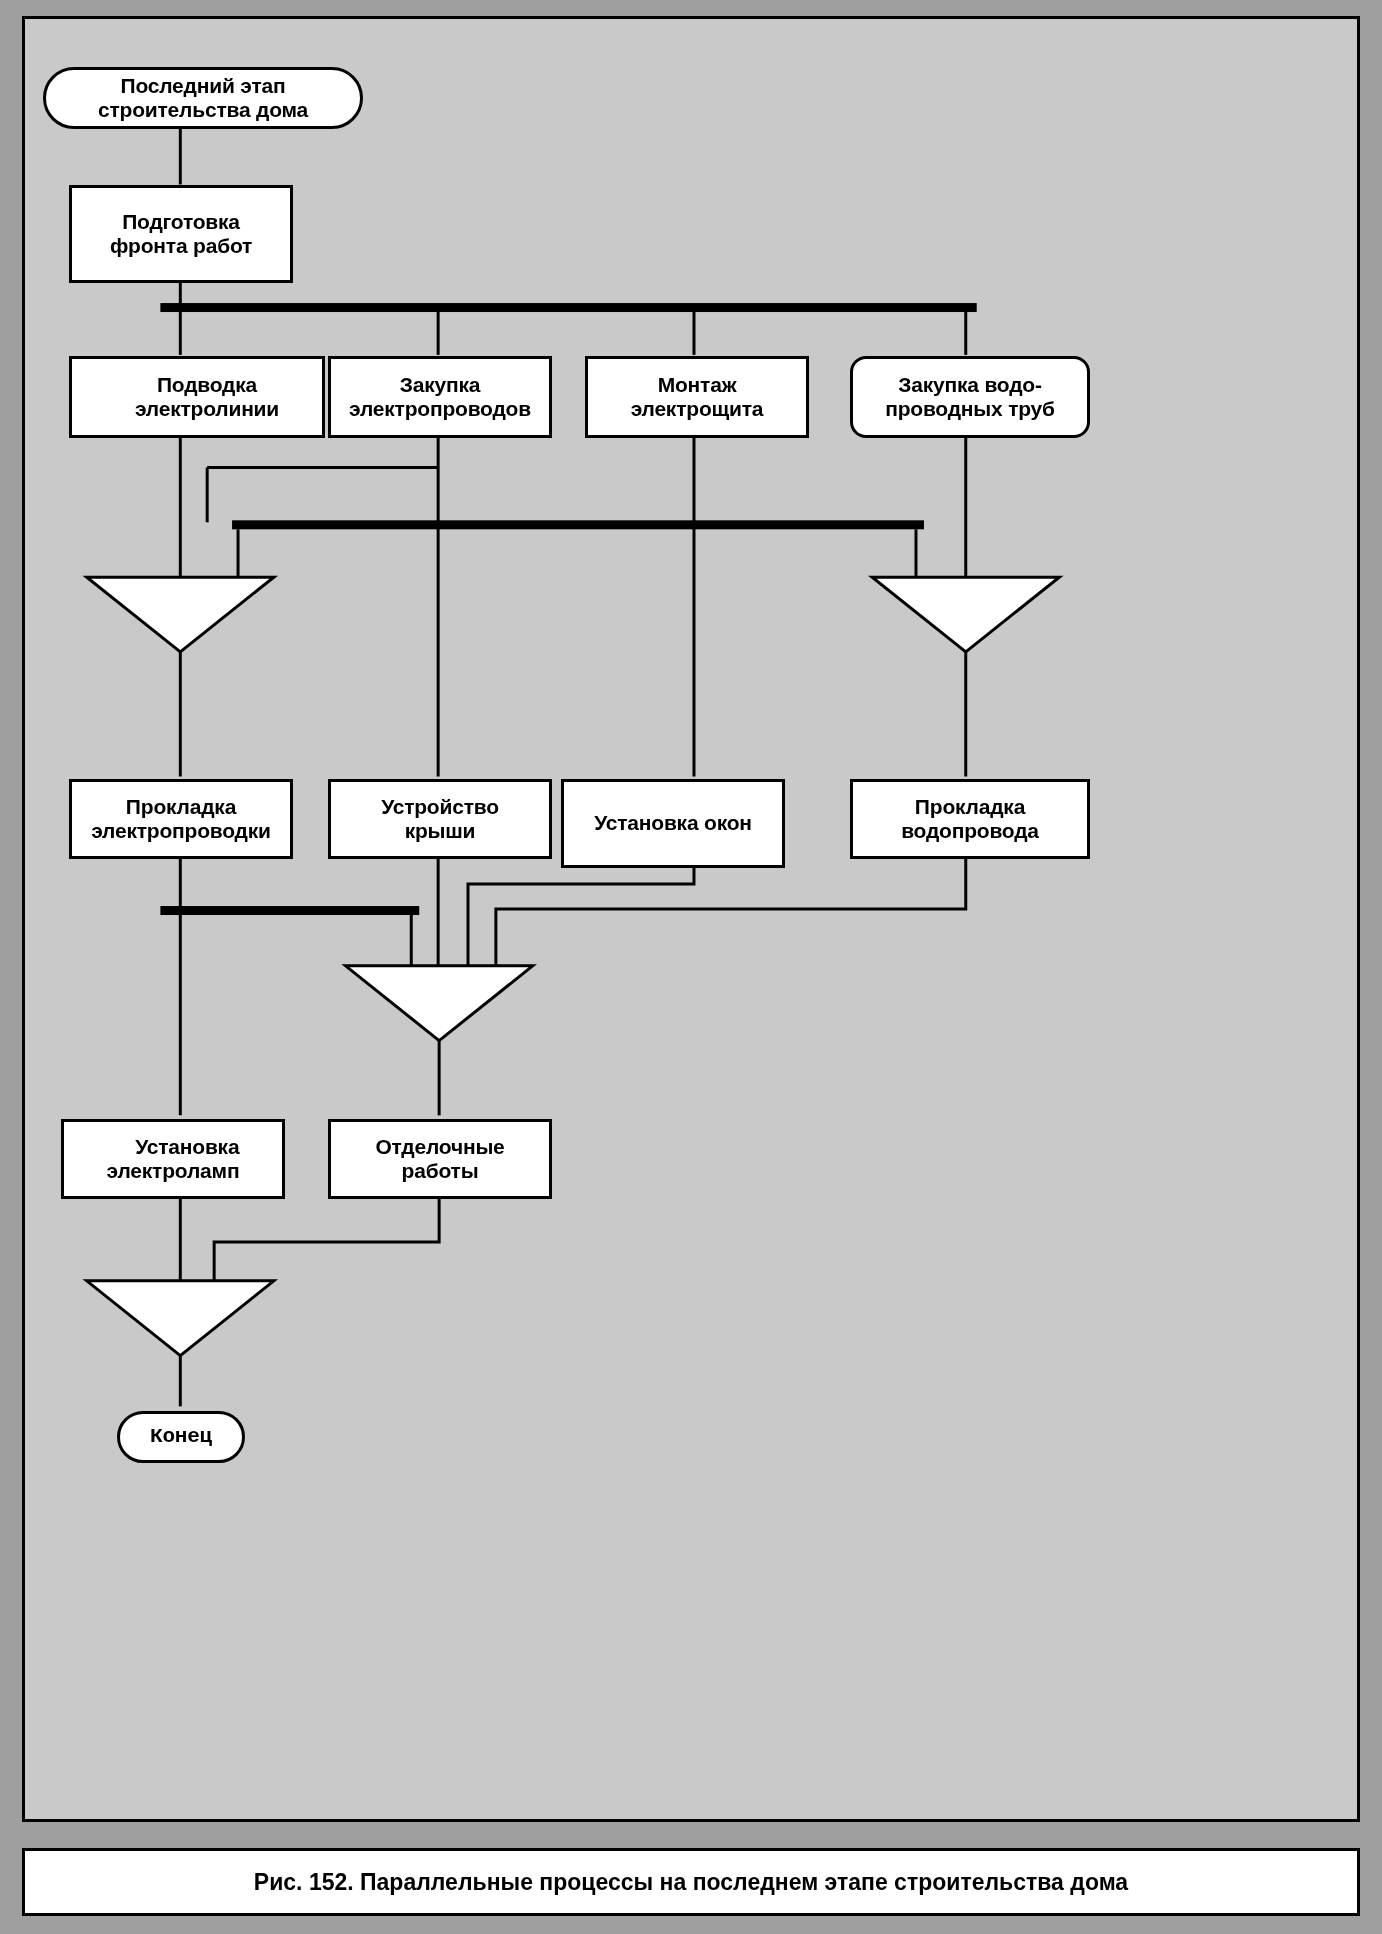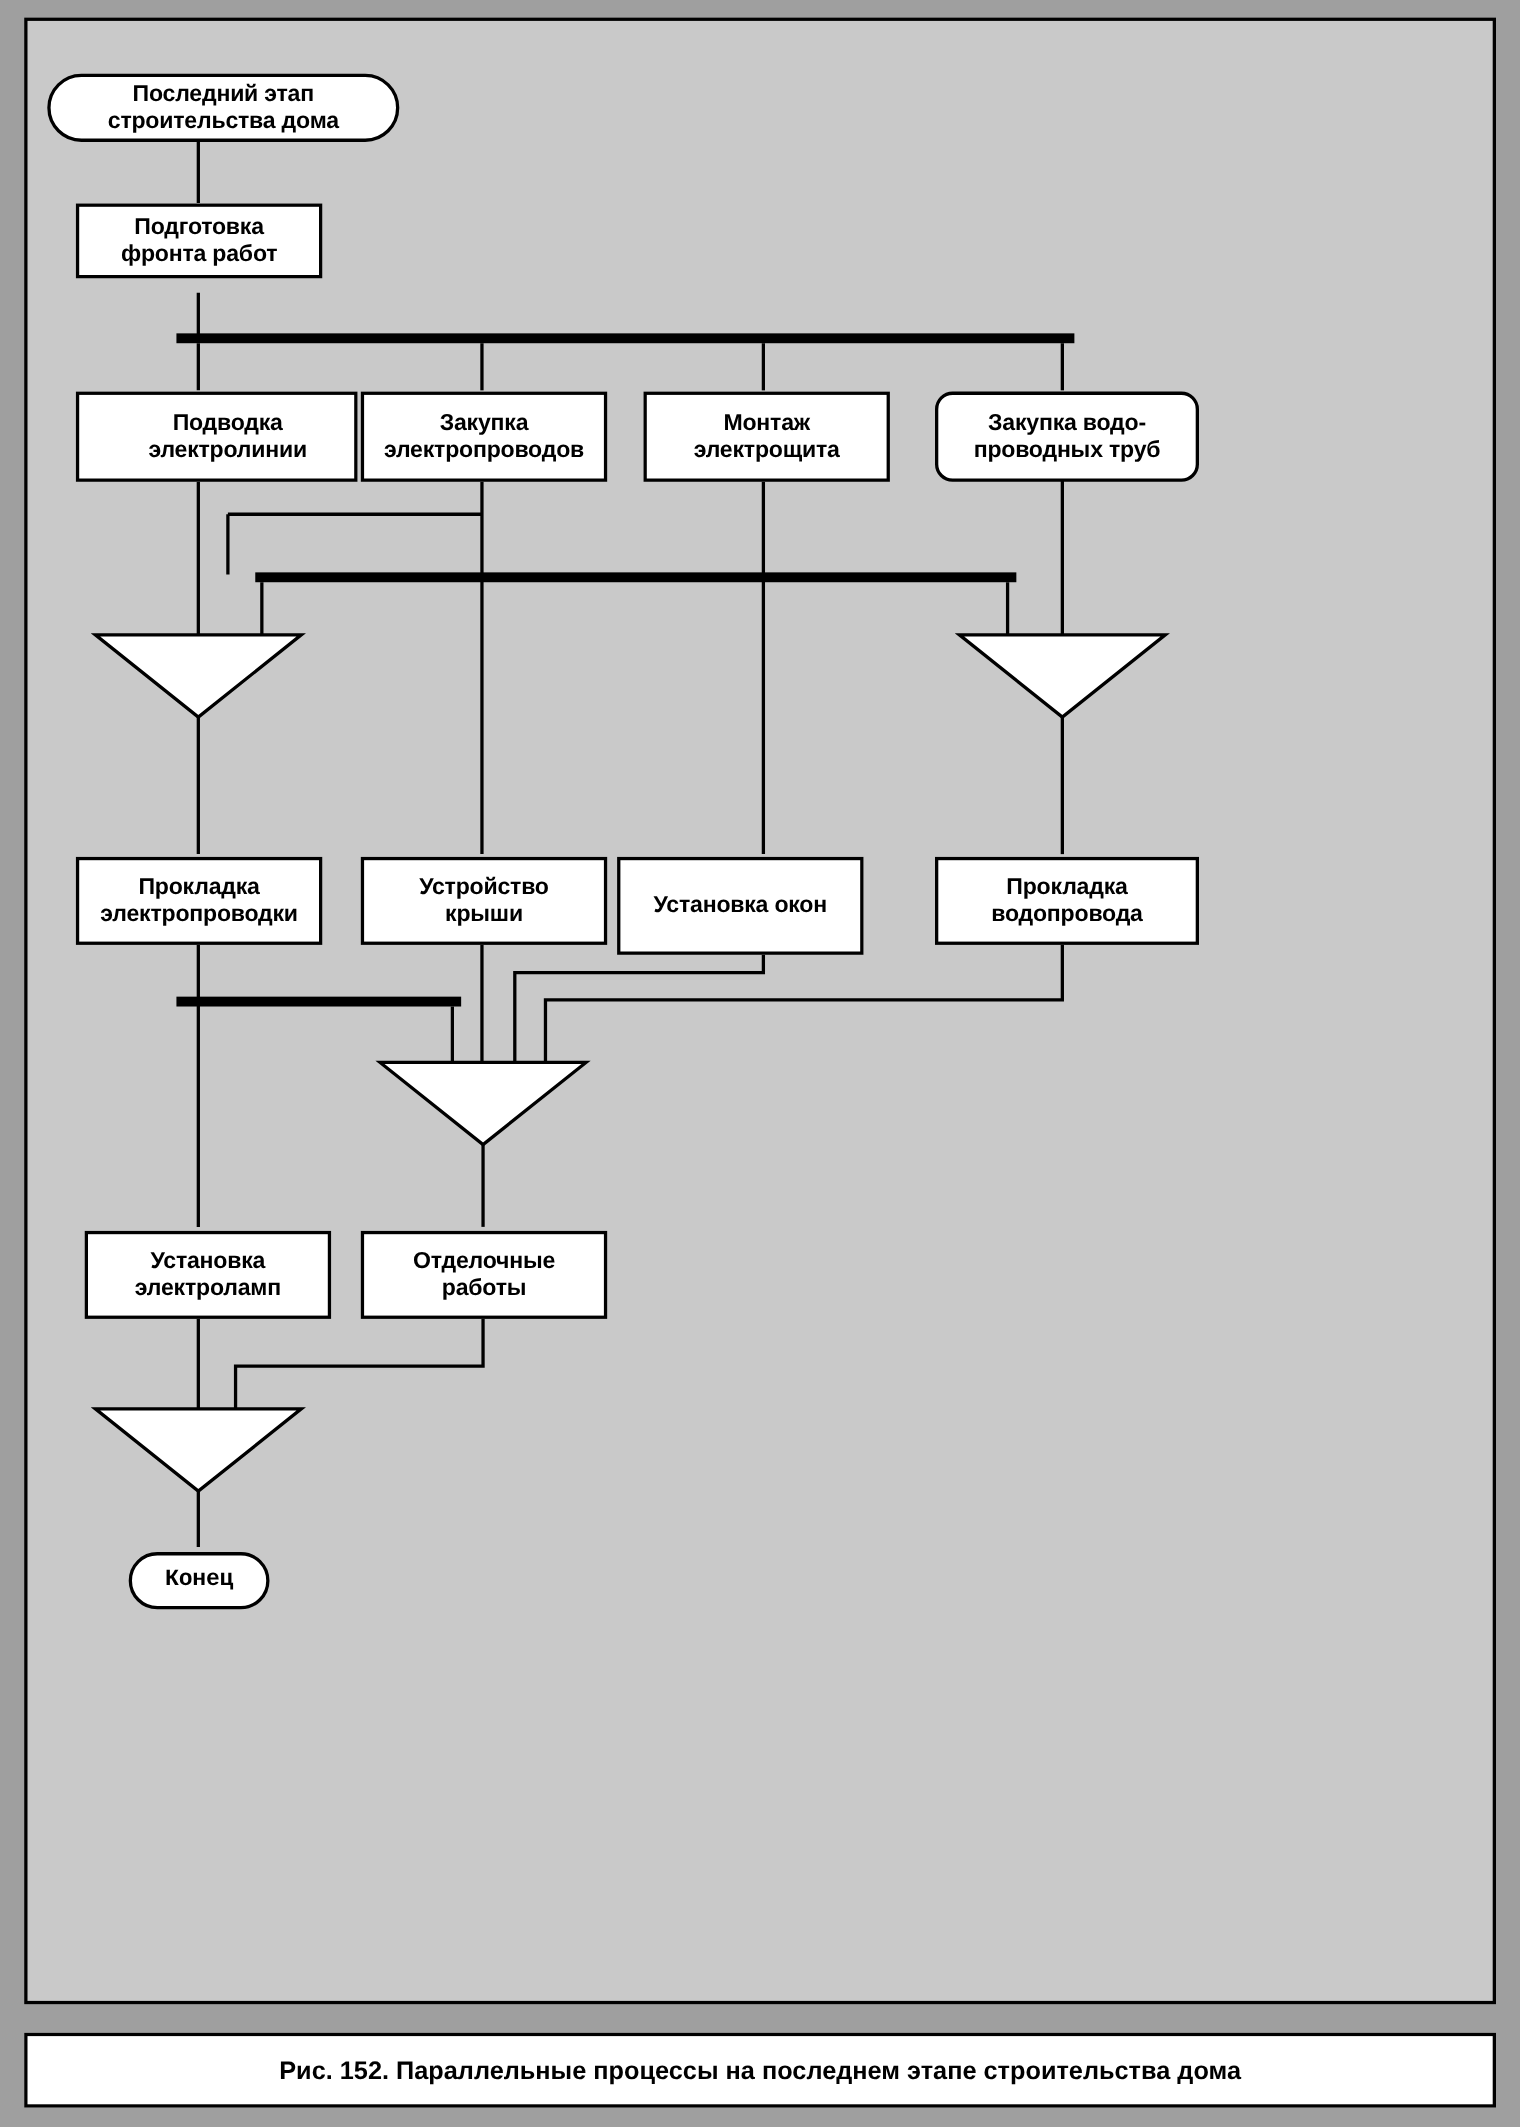--- a/index.html
+++ b/index.html
@@ -142,21 +142,21 @@
 
         <line x1="156" y1="1341" x2="156" y2="1392"></line>
       </g>
     </svg>
 
     <div class="node terminator" style="left:18px; top:48px; width:320px; height:62px;">
       <span>Последний этап
 строительства дома</span>
     </div>
 
-    <div class="node" style="left:44px; top:166px; width:224px; height:68px;">
+    <div class="node" style="left:44px; top:166px; width:224px; height:98px;">
       <span>Подготовка
 фронта работ</span>
     </div>
 
     <div class="node" style="left:44px; top:337px; width:256px; height:82px;padding-left:20px;">
       <span>Подводка
 электролинии</span>
     </div>
 
     <div class="node" style="left:303px; top:337px; width:224px; height:82px;">
@@ -186,21 +186,21 @@
 
     <div class="node" style="left:536px; top:760px; width:224px; height:89px;">
       <span>Установка окон</span>
     </div>
 
     <div class="node" style="left:825px; top:760px; width:240px; height:80px;">
       <span>Прокладка
 водопровода</span>
     </div>
 
-    <div class="node" style="left:52px; top:1100px; width:224px; height:80px;">
+    <div class="node" style="left:36px; top:1100px; width:224px; height:80px;text-align:right;">
       <span>Установка
 электроламп</span>
     </div>
 
     <div class="node" style="left:303px; top:1100px; width:224px; height:80px;">
       <span>Отделочные
 работы</span>
     </div>
 
     <div class="node terminator" style="left:92px; top:1392px; width:128px; height:52px; border-radius:30px;font-family:Liberation Mono, monospace;">

